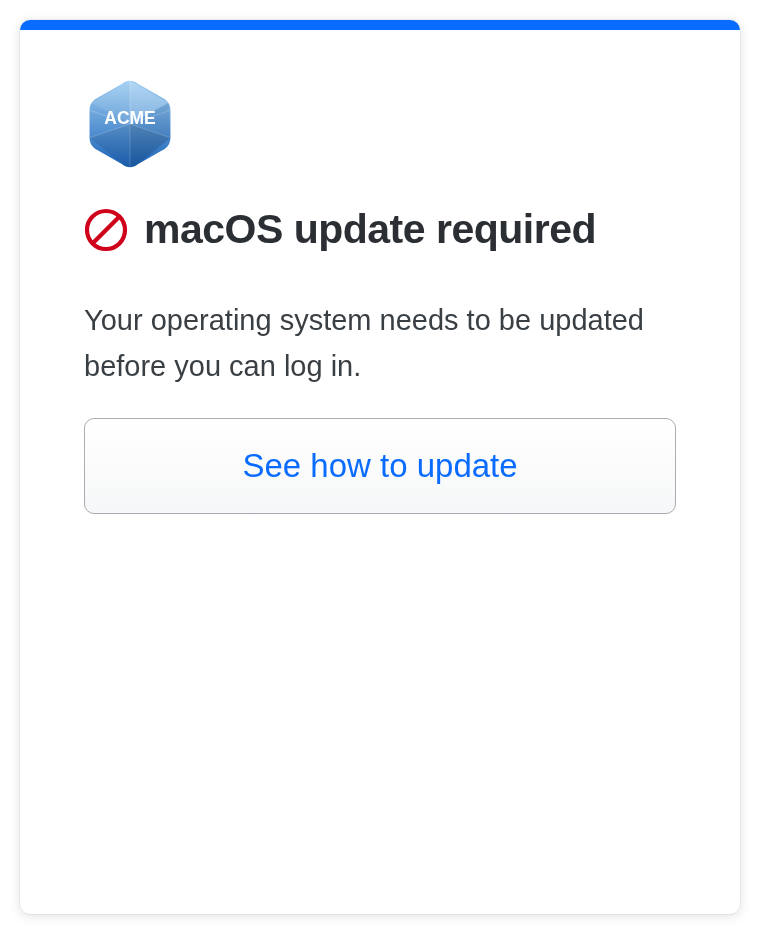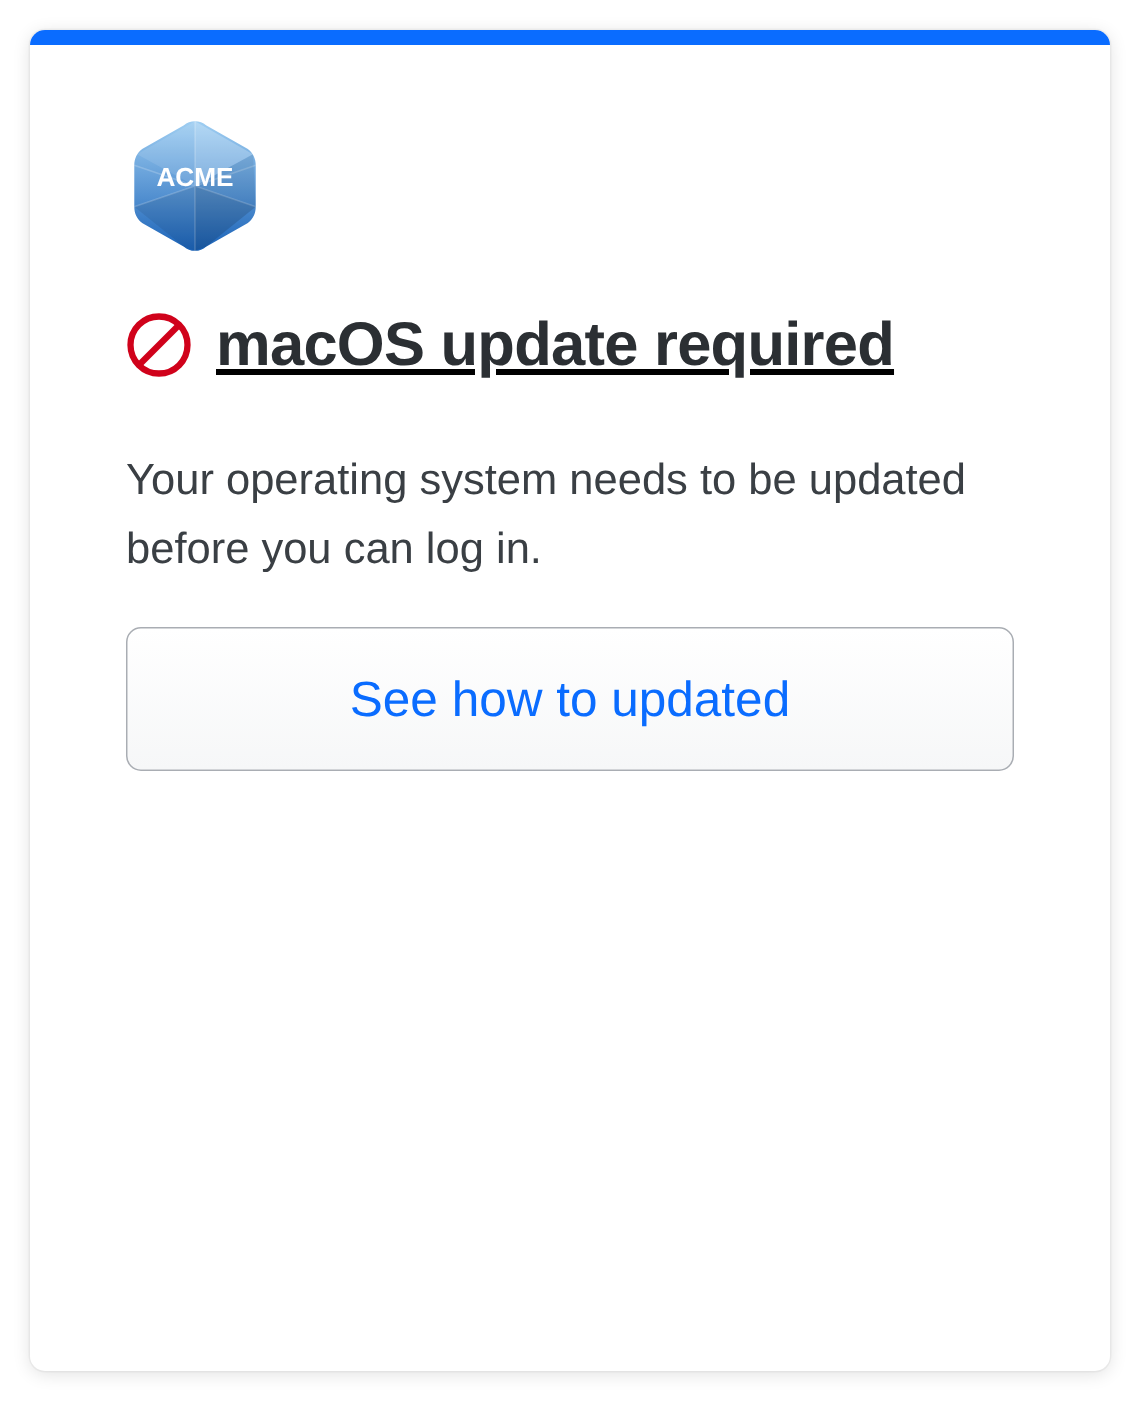--- a/index.html
+++ b/index.html
@@ -35,21 +35,20 @@
       width: 92px;
       height: 92px;
       position: relative;
       margin-bottom: 36px;
     }
     .heading-row {
       display: flex;
       align-items: center;
       gap: 16px;
       margin-bottom: 44px;
-      text-decoration: underline;
     }
     .prohibit-icon {
       width: 44px;
       height: 44px;
       flex-shrink: 0;
     }
     .title {
       font-size: 41px;
       font-weight: 700;
       color: #2b2f33;
@@ -121,16 +120,16 @@
     <div class="heading-row">
       <svg class="prohibit-icon" viewBox="0 0 44 44">
         <circle cx="22" cy="22" r="19" fill="none" stroke="#d0021b" stroke-width="4.2"></circle>
         <line x1="9" y1="35" x2="35" y2="9" stroke="#d0021b" stroke-width="4.2"></line>
       </svg>
       <h1 class="title">macOS update required</h1>
     </div>
 
     <p class="body-text">Your operating system needs to be updated before you can log in.</p>
 
-    <button class="action-button">See how to updated</button>
+    <button class="action-button">See how to update</button>
 
   </div>
 </div>
 
 </body></html>

